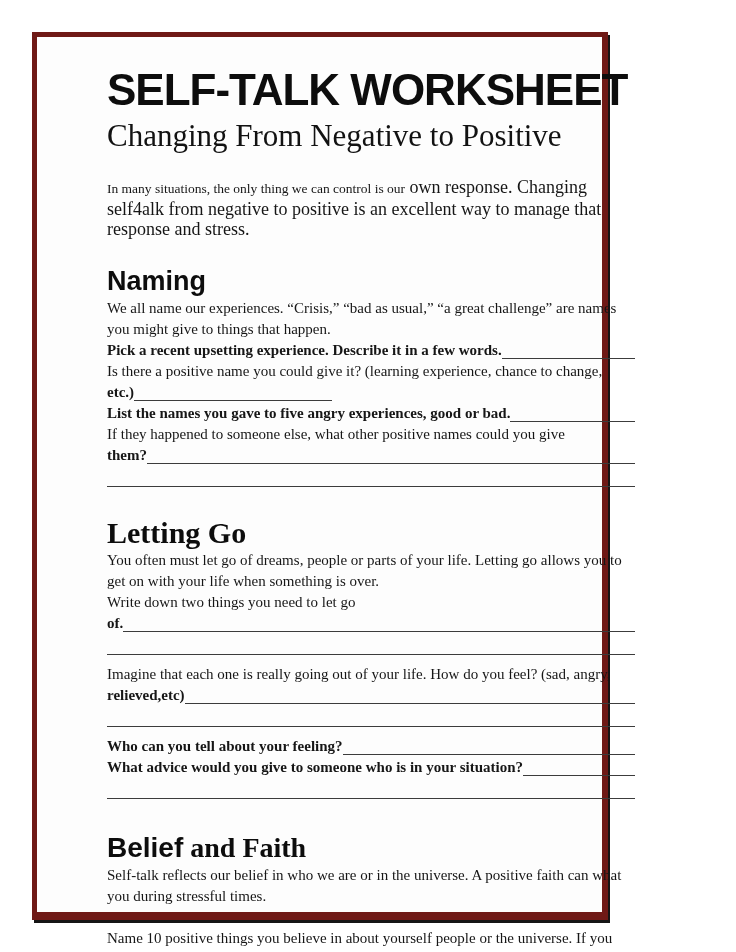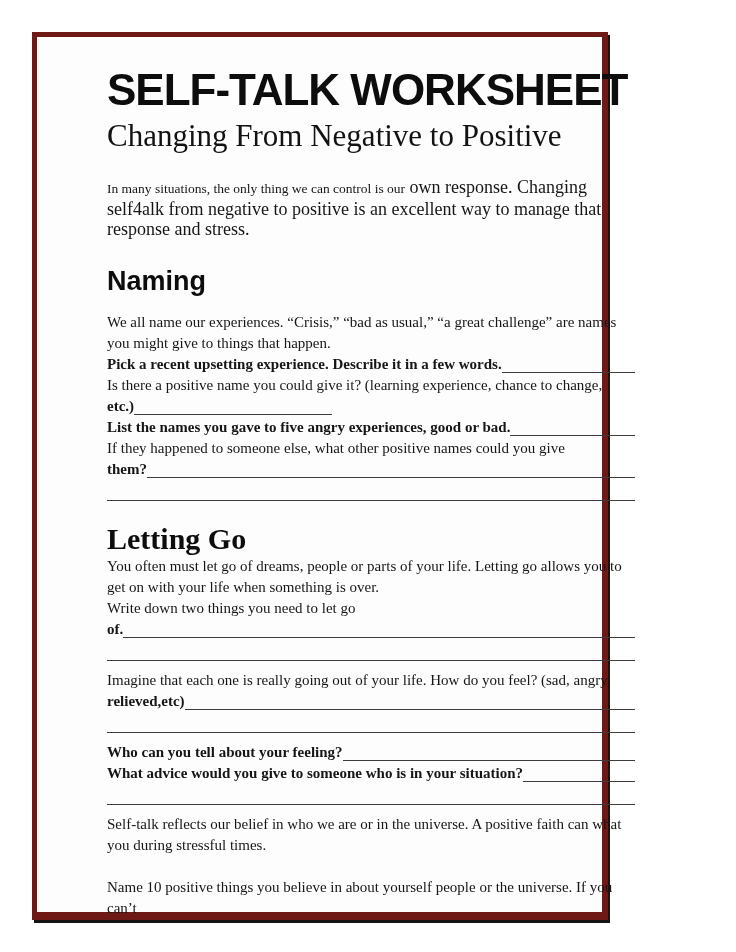--- a/index.html
+++ b/index.html
@@ -48,29 +48,29 @@
   .intro-large { font-size: 18px; }
 
   .section { margin-top: 0; }
 
   h3.head-sans {
     font-family: "Liberation Sans", sans-serif;
     font-weight: 700;
     font-size: 27px;
     line-height: 1.05;
     margin-top: 28px;
-    margin-bottom: 16px;
+    margin-bottom: 2px;
     color: #0d0d0d;
   }
   h3.head-serif {
     font-family: "Liberation Serif", serif;
     font-weight: 700;
     font-size: 30px;
     line-height: 1.05;
-    margin-top: 22px;
+    margin-top: 30px;
     margin-bottom: 2px;
     color: #0d0d0d;
   }
   h3.head-mixed {
     font-size: 28px;
     line-height: 1.05;
     margin-top: 34px;
     margin-bottom: 2px;
     font-weight: 700;
     color: #0d0d0d;
@@ -160,20 +160,21 @@
       </div>
       <div class="qline">
         <span class="qtext">What advice would you give to someone who is in your situation?</span>
           <span class="blank fill"></span>
       </div>
       <div class="gap-sm"></div>
       <div class="blank-row"></div>
     </div>
 
     <div class="section">
+      <h3 class="head-mixed"><span class="sans">Belief</span><span class="serif"> and Faith</span></h3>
       <div class="body-text">Self-talk reflects our belief in who we are or in the universe. A positive faith can what you during stressful times.</div>
       <div class="gap-md"></div>
       <div class="body-text">Name 10 positive things you believe in about yourself people or the universe. If you can’t</div>
 
     </div>
 
   </div>
 </div>
 
 </body></html>

